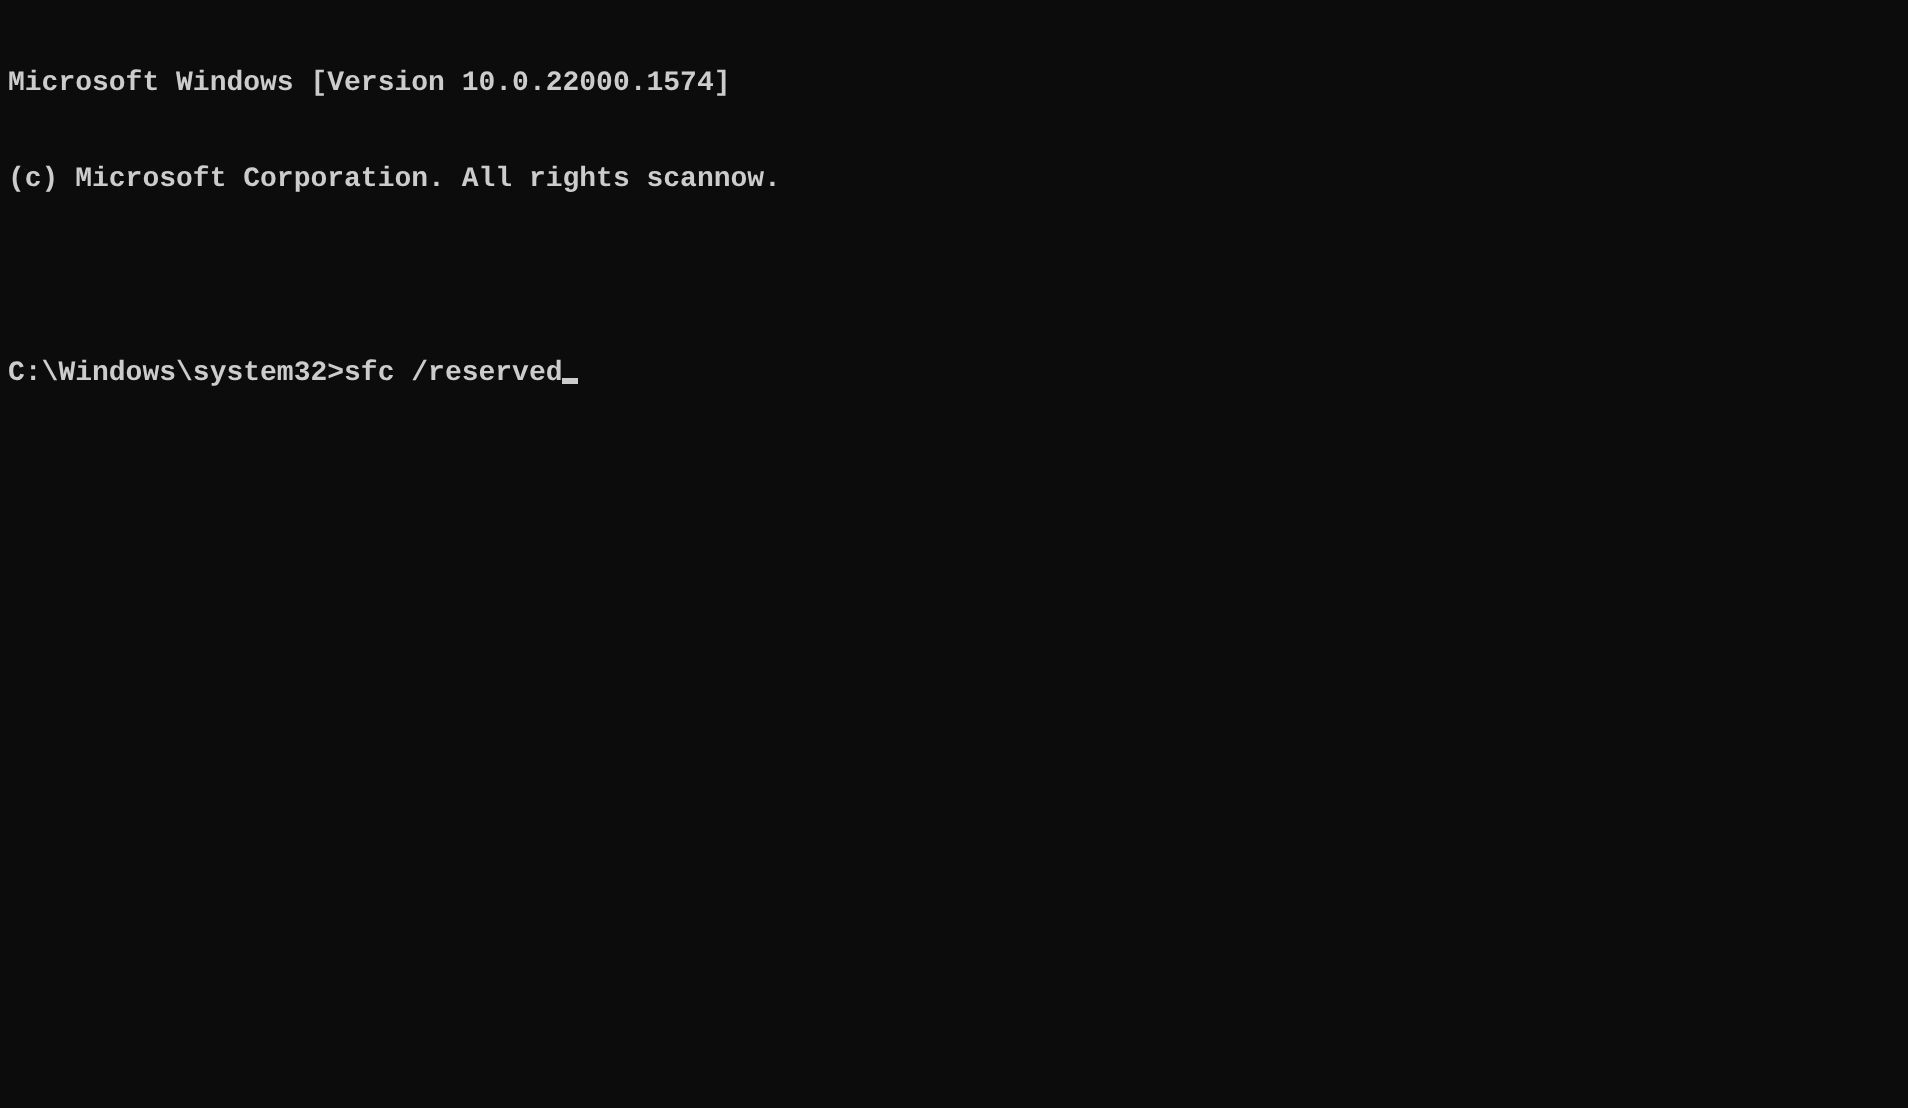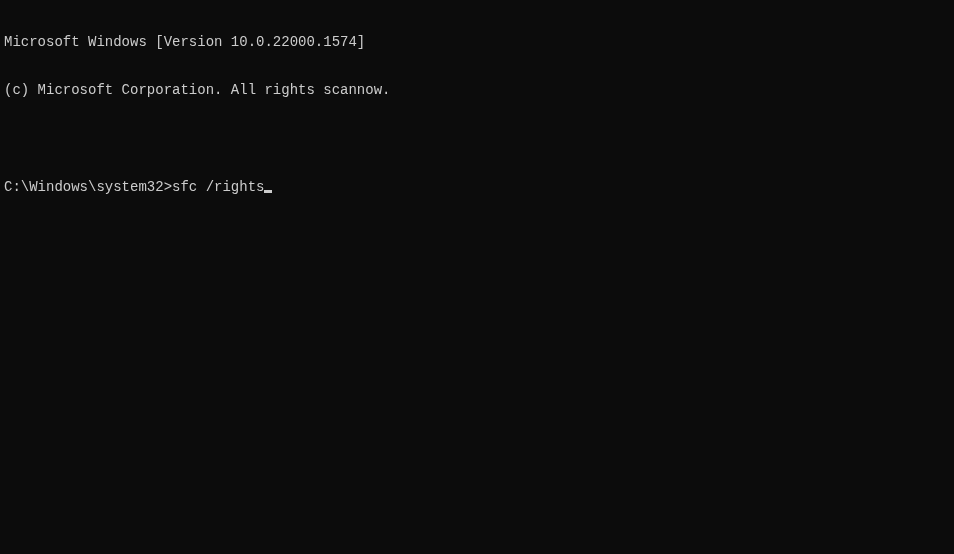--- a/index.html
+++ b/index.html
@@ -1,18 +1,19 @@
 <!DOCTYPE html>
 <html><head>
   <meta charset="utf-8">
   <style>
     * {
       margin: 0;
       padding: 0;
       box-sizing: border-box;
+      font-weight: bold;
     }
     body {
       width: 954px;
       height: 554px;
       background: #0c0c0c;
       font-family: Consolas, 'Courier New', monospace;
       font-size: 14px;
       line-height: 1.15;
       color: #cccccc;
       overflow: hidden;
@@ -51,16 +52,16 @@
   </style>
 </head>
 <body>
 
 <div class="terminal">
   <span class="line">Microsoft Windows [Version 10.0.22000.1574]</span>
   <span class="line">(c) Microsoft Corporation. All rights scannow.</span>
   <div class="blank"></div>
   <div class="prompt-line">
     <span class="prompt">C:\Windows\system32&gt;</span>
-    <span class="command">sfc /rights</span>
+    <span class="command">sfc /reserved</span>
     <span class="cursor"></span>
   </div>
 </div>
 
 </body></html>

